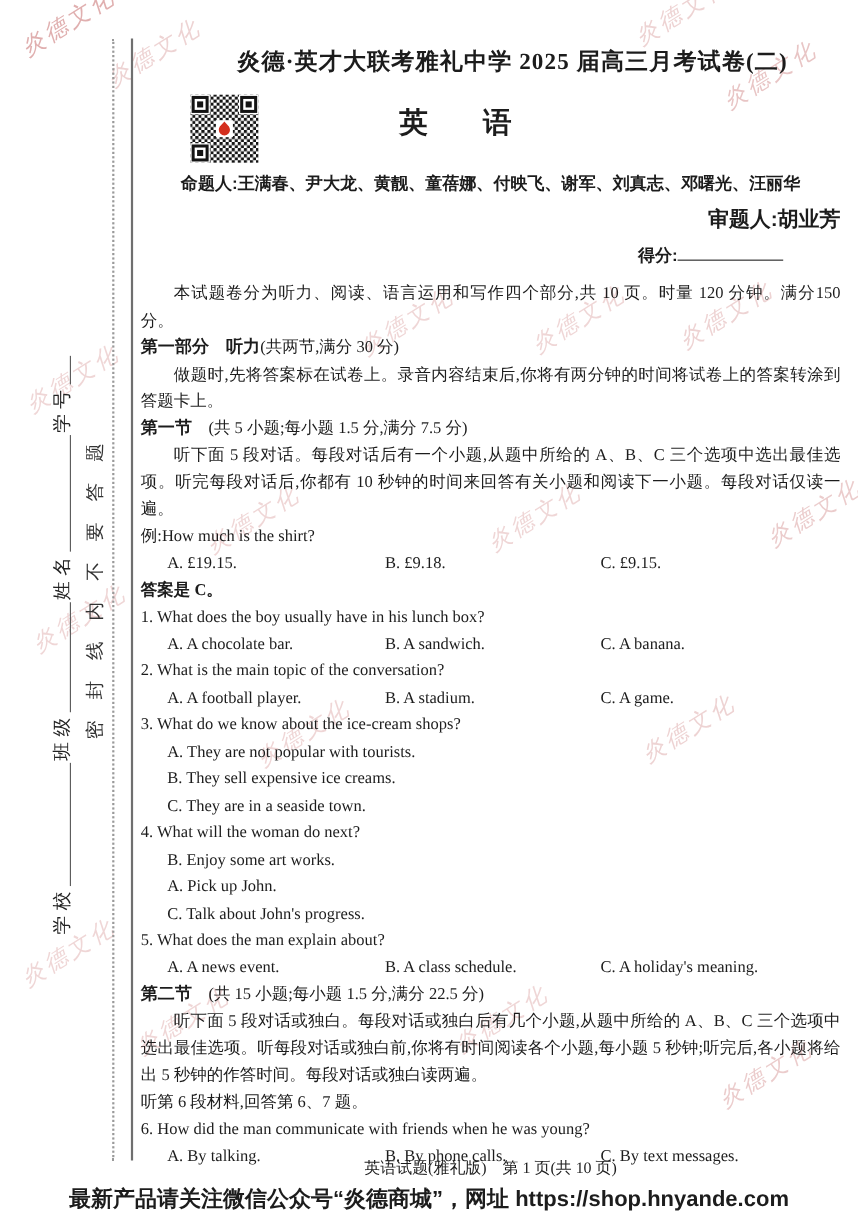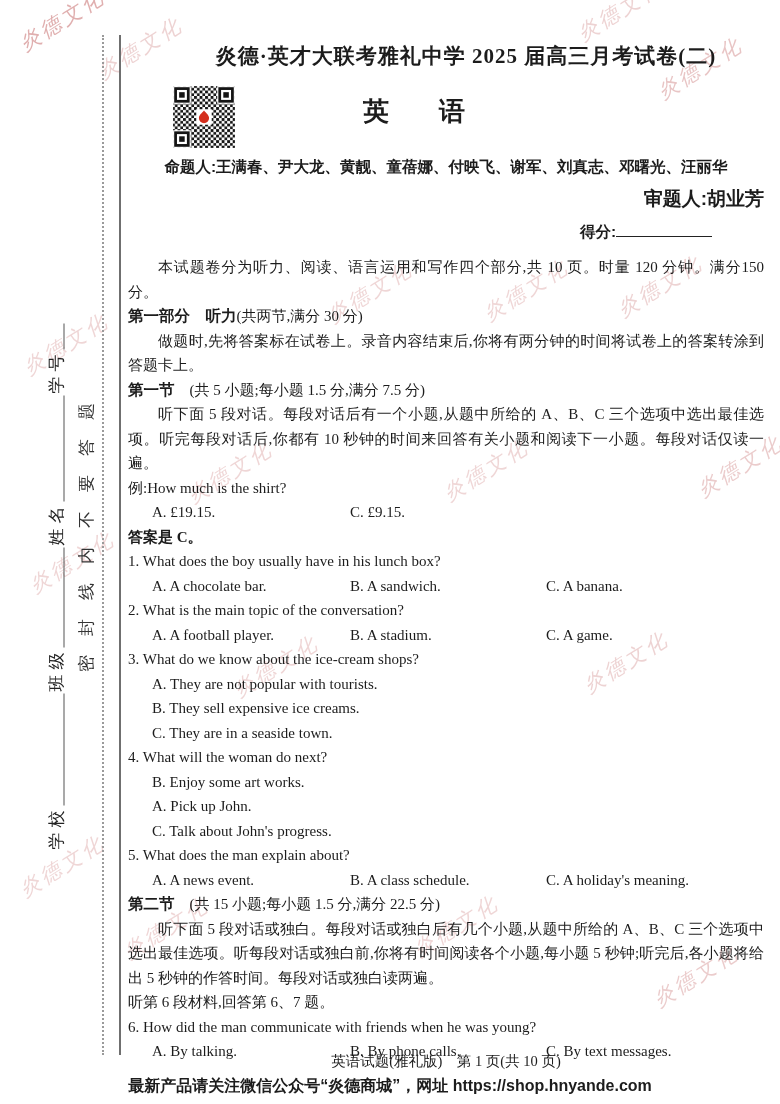--- a/index.html
+++ b/index.html
@@ -42,21 +42,21 @@
   .hd-rest{font-weight:normal;font-family:"Liberation Serif",serif;margin-top:42px;}
   .opts-row{display:flex;padding-left:24px;}
   .opts-row .c1{width:198px;}
   .opts-row .c2{width:196px;}
   .opts-row .c3{flex:1;}
   .opts-col > div{padding-left:24px;}
   .bold{font-weight:bold;}
   .page-footer{position:absolute;top:1052px;left:128px;width:636px;text-align:center;
                font-size:14.5px;z-index:2;}
   .promo{position:absolute;top:1076px;left:0;width:780px;text-align:center;z-index:2;
-         font-family:"Liberation Sans","DejaVu Sans",sans-serif;font-weight:bold;font-size:16px;}
+         font-family:"Liberation Sans","DejaVu Sans",sans-serif;font-weight:bold;font-size:20px;}
 </style>
 </head>
 <body>
 
 <div class="page">
 
   <div class="wm" style="left:14px;top:6px;opacity:.55">炎德文化</div>
   <div class="wm" style="left:92px;top:34px;opacity:.3">炎德文化</div>
   <div class="wm" style="left:572px;top:-4px;opacity:.3">炎德文化</div>
   <div class="wm" style="left:652px;top:54px;opacity:.4">炎德文化</div>
@@ -138,20 +138,21 @@
       <p class="para">做题时,先将答案标在试卷上。录音内容结束后,你将有两分钟的时间将试卷上的答案转涂到答题卡上。</p>
 
       <div class="hline">
         <span class="hd">第一节</span><span class="hd-rest">　(共 5 小题;每小题 1.5 分,满分 7.5 分)</span>
       </div>
       <p class="para">听下面 5 段对话。每段对话后有一个小题,从题中所给的 A、B、C 三个选项中选出最佳选项。听完每段对话后,你都有 10 秒钟的时间来回答有关小题和阅读下一小题。每段对话仅读一遍。</p>
 
       <div>例:How much is the shirt?</div>
       <div class="opts-row">
         <span class="c1">A. £19.15.</span>
+        <span class="c2">B. £9.18.</span>
         <span class="c3">C. £9.15.</span>
       </div>
       <div class="bold">答案是 C。</div>
 
       <div>
         <div><span>1.</span> <span>What does the boy usually have in his lunch box?</span></div>
         <div class="opts-row">
           <span class="c1">A. A chocolate bar.</span>
           <span class="c2">B. A sandwich.</span>
           <span class="c3">C. A banana.</span>

